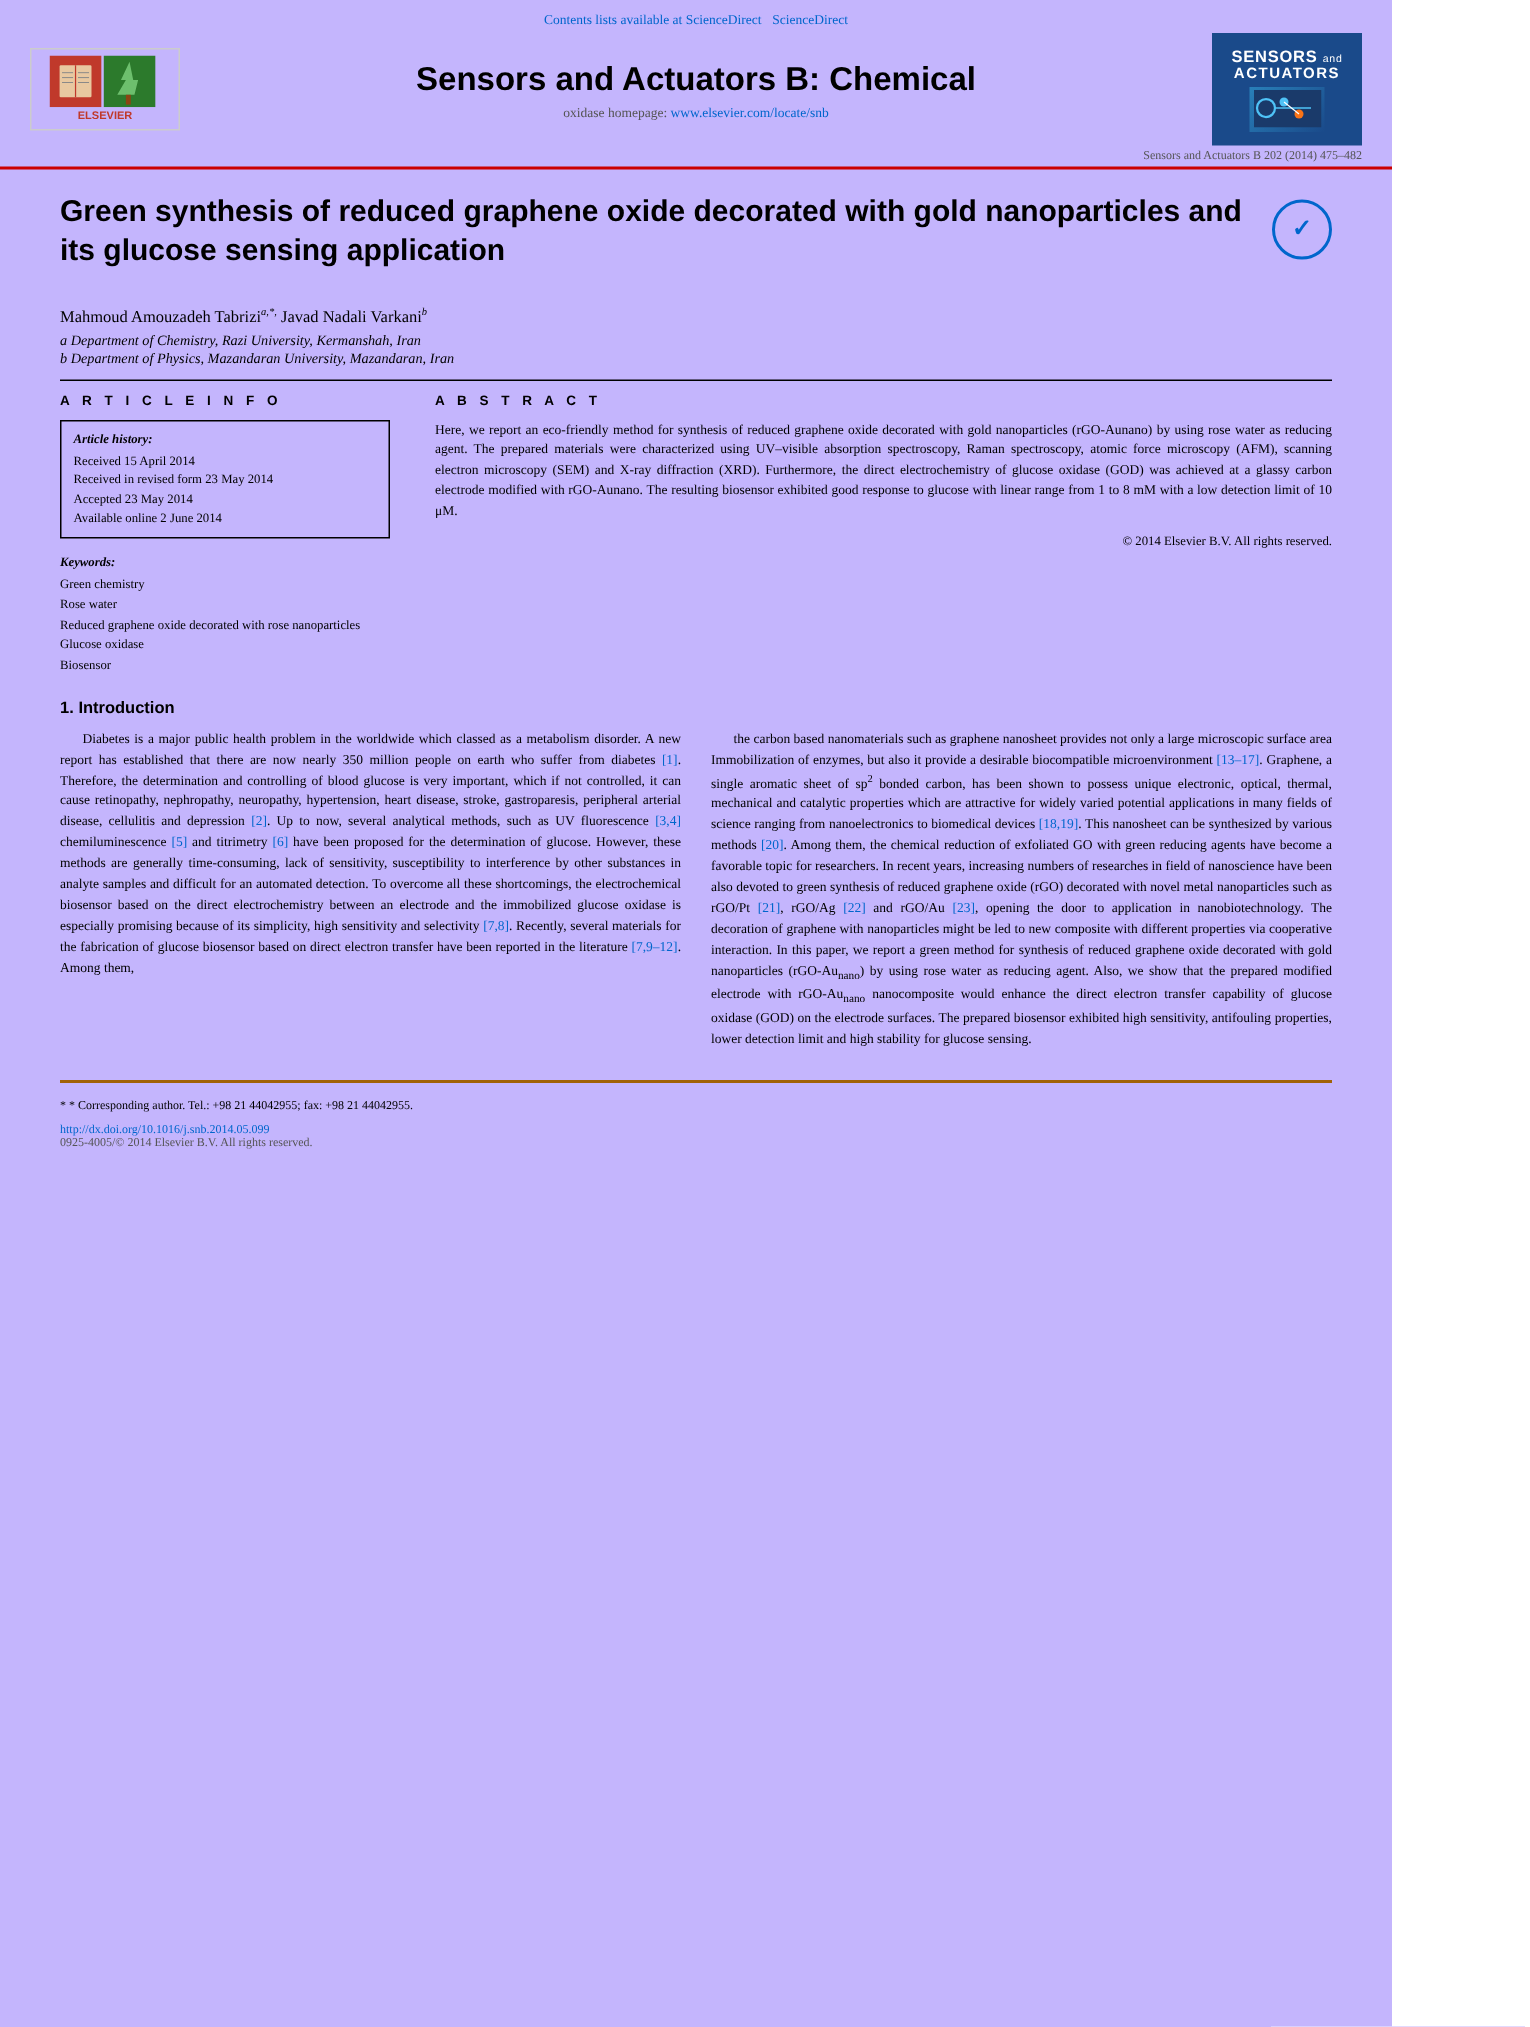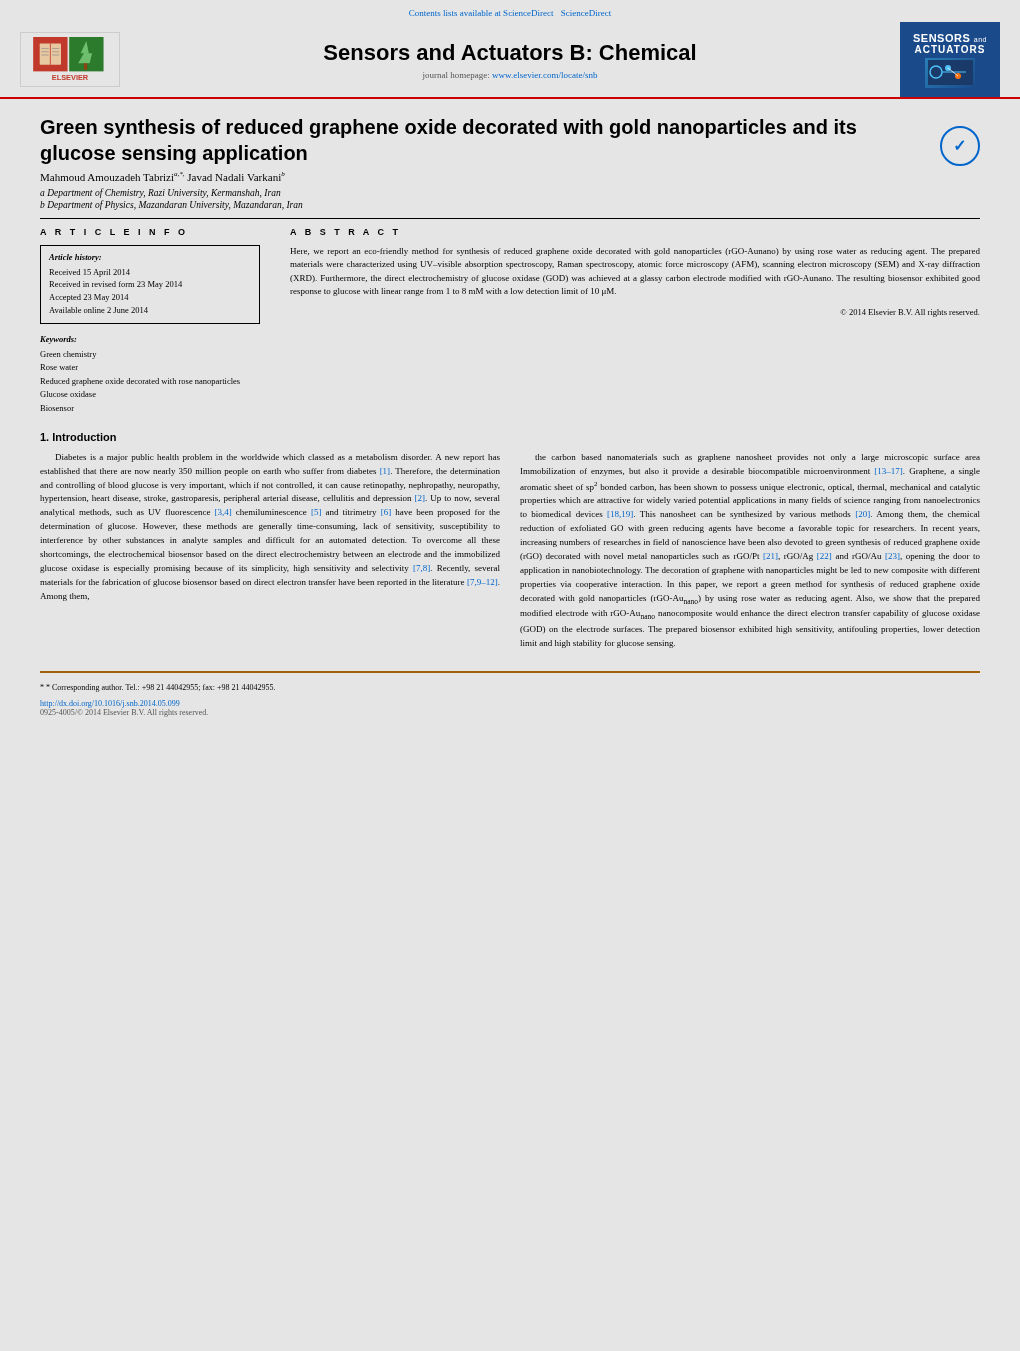--- a/index.html
+++ b/index.html
@@ -5,23 +5,23 @@
     * { margin: 0; padding: 0; box-sizing: border-box; }
     body {
       background: #fff;
       font-family: 'Times New Roman', Times, serif;
       font-size: 10px;
       color: #000;
       width: 1020px;
       min-height: 1351px;
     }
     .page {
-      width: 1020px;
+      width: 928px;
       min-height: 1351px;
-      background: #e5e5e5;
+      background: #c4b5fd;
       padding: 0;
     }
     
     .journal-header {
       border-bottom: 2px solid #c00;
       padding: 8px 20px 0 20px;
     }
     .journal-header-top {
       text-align: center;
       font-size: 9px;
@@ -94,24 +94,24 @@
     }
     
     .article-content {
       padding: 15px 40px;
     }
     .article-title {
       font-size: 20px;
       font-weight: bold;
       color: #000;
       line-height: 1.3;
-      margin-bottom: 4px;
+      margin-bottom: 24px;
       font-family: Arial, sans-serif;
       display: flex;
-      align-items: flex-end;
+      align-items: flex-start;
       justify-content: space-between;
     }
     .article-title-text {
       flex: 1;
       padding-right: 10px;
     }
     .crossmark {
       width: 40px;
       height: 40px;
       border: 2px solid #0066cc;
@@ -290,21 +290,21 @@
           <line x1="23" y1="14" x2="32" y2="14" stroke="#888" stroke-width="0.8"></line>
           <line x1="23" y1="18" x2="32" y2="18" stroke="#888" stroke-width="0.8"></line>
           <line x1="23" y1="22" x2="32" y2="22" stroke="#888" stroke-width="0.8"></line>
           <text x="45" y="52" font-family="Arial" font-size="9" font-weight="bold" fill="#c0392b" text-anchor="middle">ELSEVIER</text>
         </svg>
       </div>
 
       <div class="journal-title-center">
         <h1>Sensors and Actuators B: Chemical</h1>
         <div class="journal-homepage">
-          <span>journal homepage:</span>
+          <span>oxidase homepage:</span>
           <a href="#">www.elsevier.com/locate/snb</a>
         </div>
       </div>
 
       <div class="sensors-logo">
         <div class="sensors-logo-title">
           <span>SENSORS</span>
           <span style="font-size:7px;font-weight:normal;">and</span>
         </div>
         <div style="font-size:10px;font-weight:900;letter-spacing:1px;">ACTUATORS</div>
@@ -313,20 +313,21 @@
             <rect width="45" height="25" fill="#1a3a6a"></rect>
             <circle cx="8" cy="12" r="6" fill="none" stroke="#4fc3f7" stroke-width="1.5"></circle>
             <line x1="14" y1="12" x2="38" y2="12" stroke="#4fc3f7" stroke-width="1"></line>
             <circle cx="20" cy="8" r="3" fill="#4fc3f7"></circle>
             <circle cx="30" cy="16" r="3" fill="#f97316"></circle>
             <line x1="20" y1="8" x2="30" y2="16" stroke="#fff" stroke-width="0.8"></line>
           </svg>
         </div>
       </div>
     </div>
+    <div style="text-align:right; font-size:8px; color:#555; margin-top:2px; margin-bottom:3px;">Sensors and Actuators B 202 (2014) 475–482</div>
   </div>
 
   <div class="article-content">
 
     <div class="article-title">
       <div class="article-title-text">Green synthesis of reduced graphene oxide decorated with gold nanoparticles and its glucose sensing application</div>
       <div class="crossmark">✓</div>
     </div>
 
     <div class="authors">

